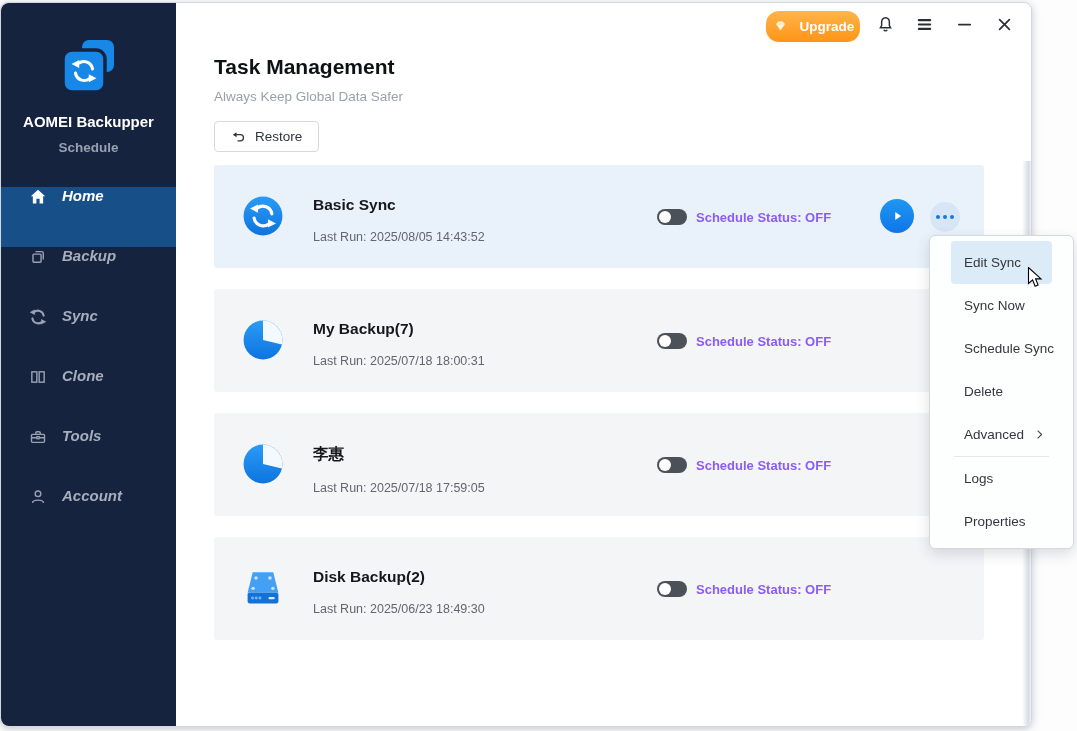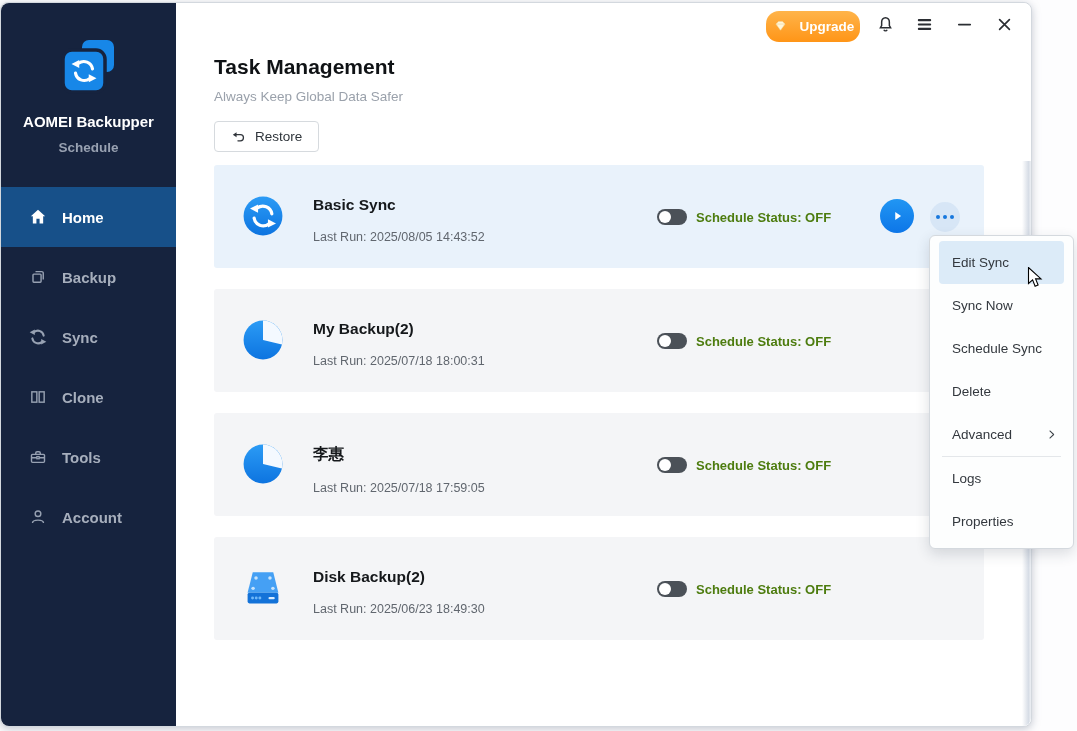--- a/index.html
+++ b/index.html
@@ -9,22 +9,22 @@
   .window { position:absolute; left:0; top:2px; width:1032px; height:725px;
     background:#ffffff; border:1px solid #d3d8de; border-radius:8px;
     box-shadow:0 2px 8px rgba(110,120,140,.40); display:flex; }
 
   
   .sidebar { width:175px; min-width:175px; background:#16233e; border-radius:8px 0 0 8px; position:relative; }
   .logo-mark { width:64px; height:64px; margin:32px auto 0; }
   .brand { color:#ffffff; font-size:15px; font-weight:700; text-align:center; margin-top:14px; }
   .edition { color:#98a1b1; font-size:13.5px; font-weight:700; text-align:center; margin-top:10px; }
   .nav { margin-top:32px; }
-  .nav-item { height:60px; display:flex; align-items:center; padding-left:27px; gap:14px;
-    color:#a6aebc; font-size:15px; font-weight:600; cursor:default; }
+  .nav-item { height:60px; display:flex; align-items:flex-start; padding-left:27px; gap:14px;
+    color:#a6aebc; font-size:15px; font-weight:600; cursor:default;font-style:italic; }
   .nav-item svg { width:20px; height:20px; color:#97a1b2; flex:0 0 auto; }
   .nav-item.active { background:#175089; color:#ffffff; }
   .nav-item.active svg { color:#ffffff; }
 
   
   .content { position:relative; flex:1; background:#ffffff; border-radius:0 8px 8px 0; }
   .titlebar { position:relative; height:44px; }
   .upgrade-btn { position:absolute; left:590px; top:8px; width:94px; height:31px;
     background:linear-gradient(#ffb44a,#ff9517); border:none; border-radius:13px;
     color:#ffffff; font-size:13.5px; font-weight:700; font-family:inherit;
@@ -47,35 +47,35 @@
   .task-row.highlight { background:#e9f2fb; }
   .task-icon { position:absolute; left:27px; top:29px; width:44px; height:44px; }
   .task-icon svg { width:44px; height:44px; display:block; }
   .task-text { position:absolute; left:99px; top:31px; }
   .task-name { font-size:15.5px; font-weight:700; color:#15181b; }
   .task-lastrun { margin-top:16px; font-size:12.5px; color:#61676f; }
   .toggle { position:absolute; left:443px; top:44px; width:30px; height:16px; border-radius:9px;
     background:#4b5158; cursor:pointer; }
   .toggle::after { content:""; position:absolute; left:2px; top:2px; width:12px; height:12px;
     border-radius:50%; background:#ffffff; }
-  .sched-label { position:absolute; left:482px; top:45px; font-size:13px; font-weight:700; color:#4d7c0f; }
+  .sched-label { position:absolute; left:482px; top:45px; font-size:13px; font-weight:700; color:#8b5cf6; }
   .play-btn { position:absolute; left:666px; top:34px; width:34px; height:34px; border:none; border-radius:50%;
     background:linear-gradient(#2196f3,#0d76e8); display:flex; align-items:center; justify-content:center; cursor:pointer; }
   .play-btn svg { width:18px; height:18px; }
   .more-btn { position:absolute; left:716px; top:37px; width:30px; height:30px; border:none; border-radius:50%;
     background:#d7e6f6; display:flex; align-items:center; justify-content:center; cursor:pointer; }
   .more-btn .dot { width:4px; height:4px; border-radius:50%; background:#1778dd; box-shadow:7px 0 0 #1778dd,-7px 0 0 #1778dd; }
 
   .scroll-edge { position:absolute; top:158px; right:0; bottom:0; width:9px;
     background:linear-gradient(to right, rgba(255,255,255,0), #d7dde6 72%, #edf0f4);
     border-radius:0 0 8px 0; }
 
   
   .context-menu { position:absolute; left:928px; top:232px; width:145px; z-index:40;
-    background:#fdfefe; border:1px solid #d4d9de; border-radius:6px; padding:5px 4px;
+    background:#fdfefe; border:1px solid #d4d9de; border-radius:6px; padding:5px 16px;
     box-shadow:0 5px 14px rgba(40,50,70,.16); }
   .menu-item { position:relative; height:43px; line-height:43px; padding-left:18px;
     font-size:13.5px; color:#33383e; cursor:pointer; white-space:nowrap; }
   .menu-item.highlight { background:#dcebf8; margin:0 5px; padding-left:13px; border-radius:4px; }
   .menu-item .chev { position:absolute; right:11px; top:15px; width:13px; height:13px; color:#3c4248; }
   .menu-sep { height:1px; background:#e4e7ea; margin:0 8px; }
 
   .cursor { position:absolute; left:1026px; top:264px; z-index:60; pointer-events:none; }
 </style>
 </head>
@@ -264,21 +264,21 @@
         </div>
 
         <div class="task-row">
           <div class="task-icon">
             <svg viewBox="0 0 24 24">
               <circle cx="12" cy="12" r="10.6" fill="url(#g-blue)"></circle>
               <path d="M12 12 L12 1.4 A10.6 10.6 0 0 1 22.3 14.4 Z" fill="#f4f9ff"></path>
             </svg>
           </div>
           <div class="task-text">
-            <div class="task-name">My Backup(2)</div>
+            <div class="task-name">My Backup(7)</div>
             <div class="task-lastrun">Last Run: 2025/07/18 18:00:31</div>
           </div>
           <div class="toggle"></div>
           <div class="sched-label">Schedule Status: OFF</div>
         </div>
 
         <div class="task-row">
           <div class="task-icon">
             <svg viewBox="0 0 24 24">
               <circle cx="12" cy="12" r="10.6" fill="url(#g-blue)"></circle>

